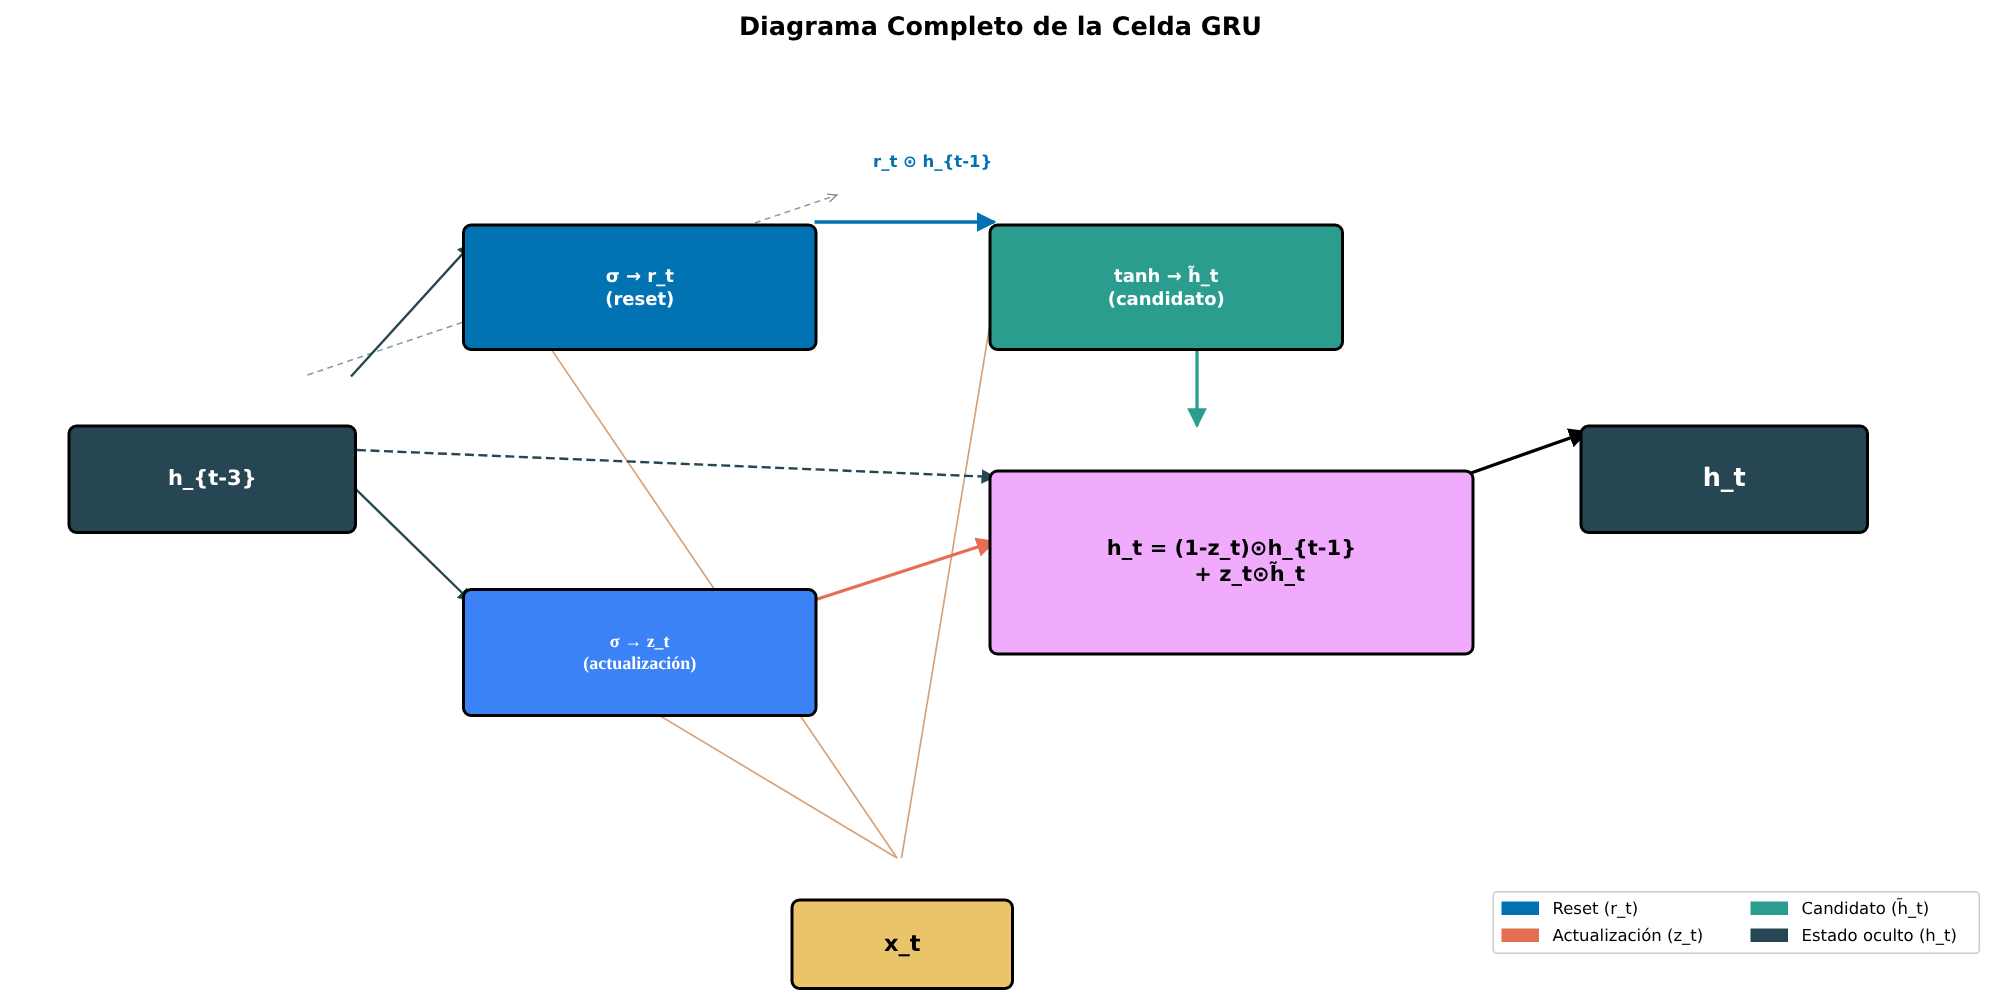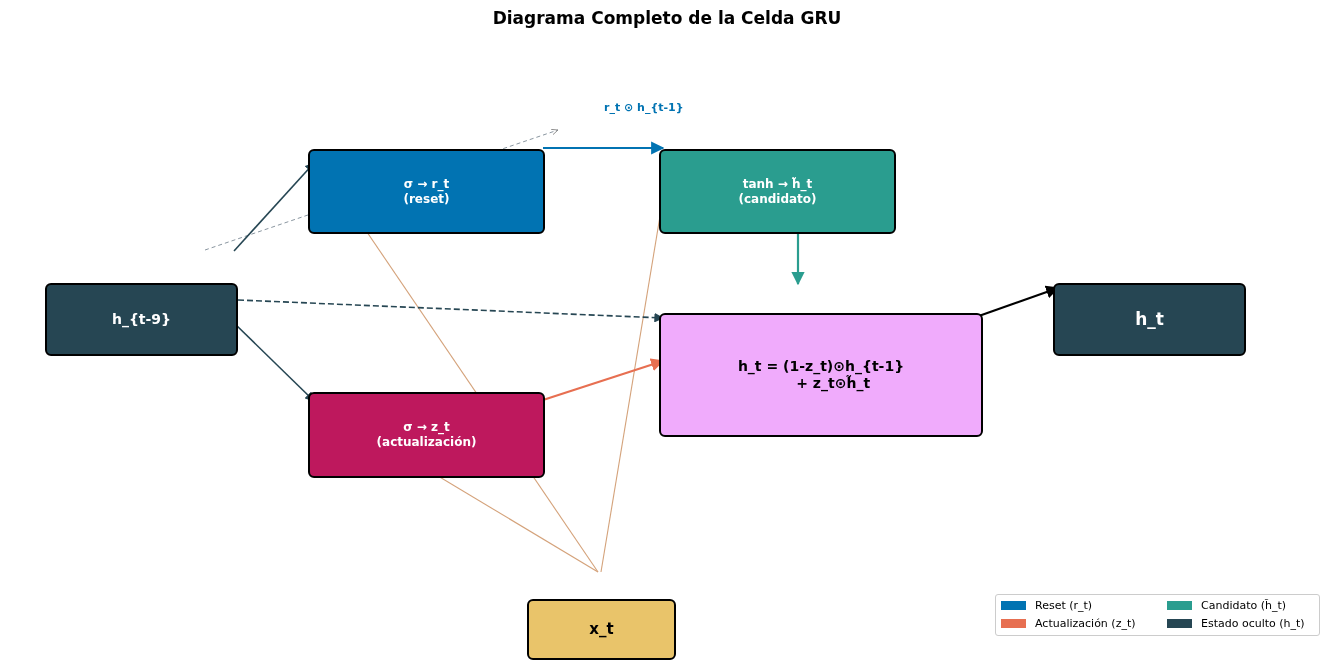--- a/index.html
+++ b/index.html
@@ -52,46 +52,46 @@
   <line x1="234" y1="323" x2="314" y2="401" stroke="#264653" stroke-width="1.6" marker-end="url(#ah-dark)"></line>
   <line x1="238" y1="300" x2="663" y2="318" stroke="#264653" stroke-width="1.6" stroke-dasharray="6,3" marker-end="url(#ah-dark)"></line>
 
   <line x1="543" y1="148" x2="663" y2="148" stroke="#0173b2" stroke-width="2.2" marker-end="url(#ah-blue)"></line>
   <line x1="543" y1="400" x2="663" y2="361" stroke="#e76f51" stroke-width="2.2" marker-end="url(#ah-orange)"></line>
   <line x1="798" y1="201" x2="798" y2="284" stroke="#2a9d8f" stroke-width="2.2" marker-end="url(#ah-teal)"></line>
   <line x1="976" y1="317" x2="1058" y2="288" stroke="#000" stroke-width="2.2" marker-end="url(#ah-black)"></line>
 </svg>
 
 <div class="box" style="left:45px;top:251px;width:193px;height:73px;background:#264653;color:#fff;font-size:14px;">
-  <span>h_{t-9}</span>
+  <span>h_{t-3}</span>
 </div>
 <div class="box" style="left:308px;top:117px;width:237px;height:85px;background:#0173b2;color:#fff;font-size:12px;">
   <span>σ → r_t
 (reset)</span>
 </div>
-<div class="box" style="left:308px;top:360px;width:237px;height:86px;background:#be185d;color:#fff;font-size:12px;">
+<div class="box" style="left:308px;top:360px;width:237px;height:86px;background:#3b82f6;color:#fff;font-size:12px;font-family:Liberation Serif, serif;">
   <span>σ → z_t
 (actualización)</span>
 </div>
 <div class="box" style="left:659px;top:117px;width:237px;height:85px;background:#2a9d8f;color:#fff;font-size:12px;">
   <span>tanh → h̃_t
 (candidato)</span>
 </div>
 <div class="box" style="left:659px;top:281px;width:324px;height:124px;background:#f0abfc;color:#000;font-size:14px;">
   <span>h_t = (1-z_t)⊙h_{t-1}
      + z_t⊙h̃_t</span>
 </div>
 <div class="box" style="left:1053px;top:251px;width:193px;height:73px;background:#264653;color:#fff;font-size:17px;">
   <span>h_t</span>
 </div>
 <div class="box" style="left:527px;top:567px;width:149px;height:61px;background:#e9c46a;color:#000;font-size:15px;">
   <span>x_t</span>
 </div>
 
-<div class="lbl" style="left:580px;top:101px;padding-left:24px;">r_t ⊙ h_{t-1}</div>
+<div class="lbl" style="left:558px;top:101px;padding-left:24px;">r_t ⊙ h_{t-1}</div>
 
 <div id="legend">
   <div class="leg-item" style="left:5px;top:4px;">
     <span class="leg-sw" style="background:#0173b2"></span>
     <span>Reset (r_t)</span>
   </div>
   <div class="leg-item" style="left:5px;top:22px;">
     <span class="leg-sw" style="background:#e76f51"></span>
     <span>Actualización (z_t)</span>
   </div>

